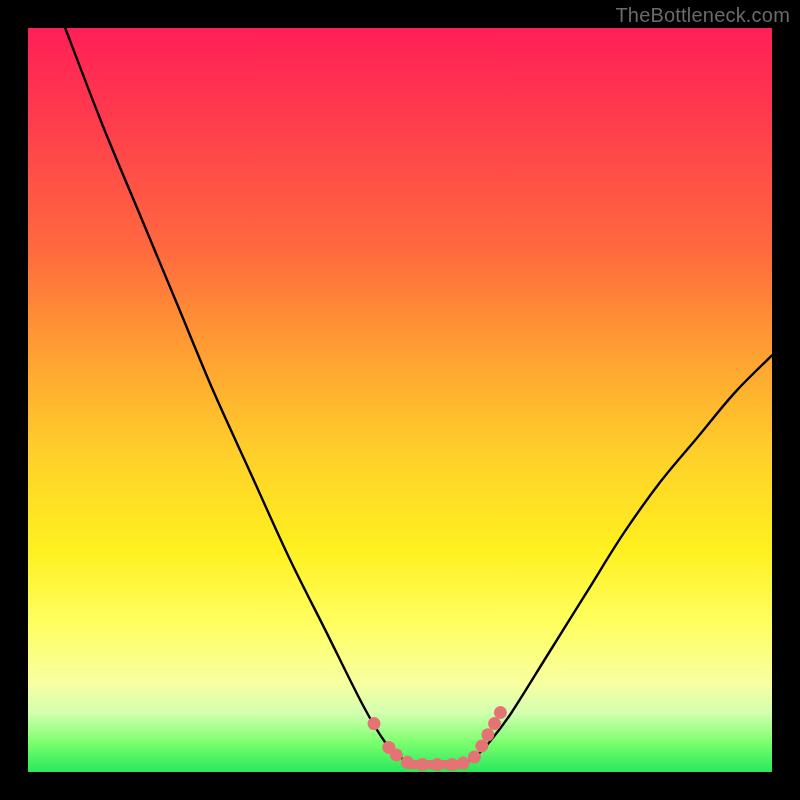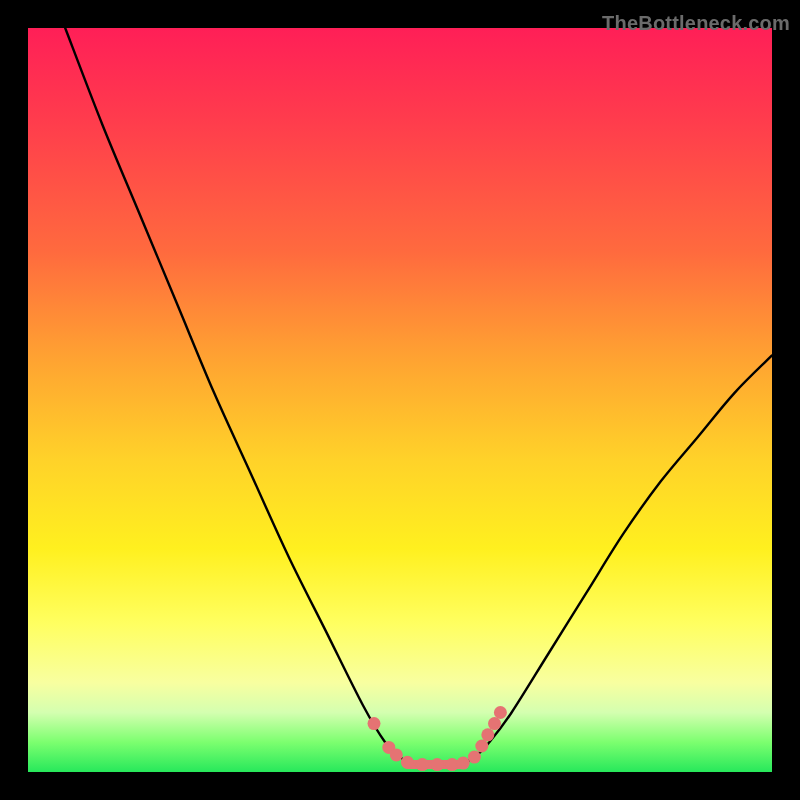--- a/index.html
+++ b/index.html
@@ -40,24 +40,23 @@
       #7cff6f 96%,
       #27e85b 100%
     );
   }
   .watermark {
     position: absolute;
     top: 4px;
     right: 10px;
     color: #6b6b6b;
     font-size: 20px;
-    font-weight: 700;
+    font-weight: 400;
     letter-spacing: 0.2px;
     user-select: none;
-    margin-top: 8px;
   }
   svg.curve {
     position: absolute;
     left: 0;
     top: 0;
     width: 744px;
     height: 744px;
     overflow: visible;
   }
 </style>

